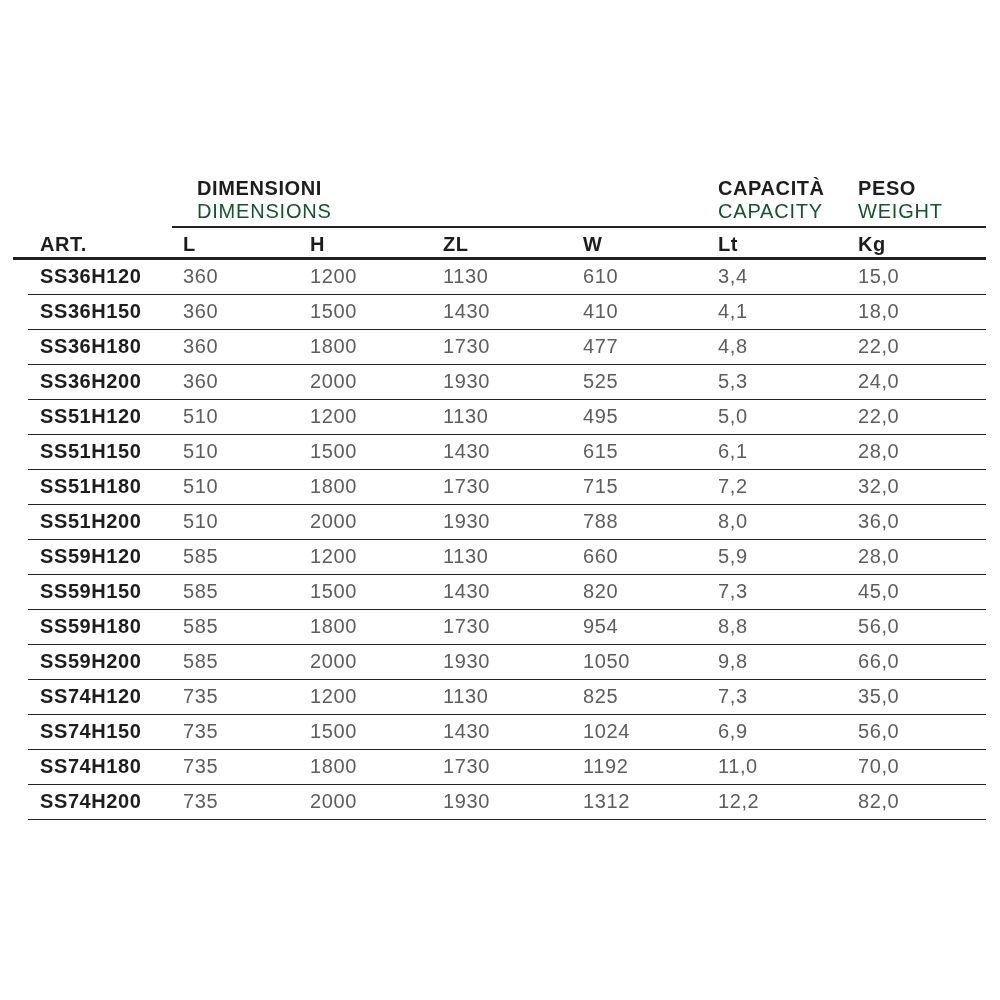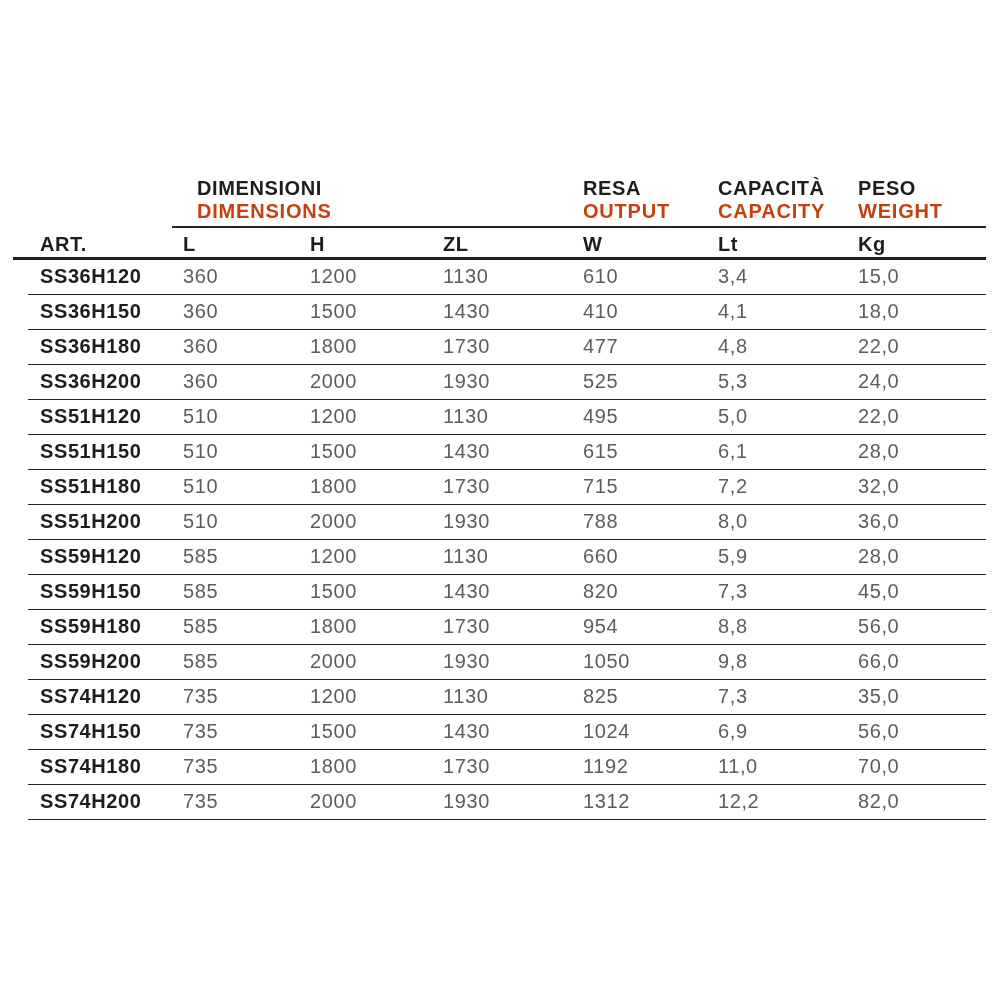--- a/index.html
+++ b/index.html
@@ -17,21 +17,21 @@
   .group { position: absolute; top: 177px; }
   .g-dimensions { left: 197px; }
   .g-output     { left: 583px; }
   .g-capacity   { left: 718px; }
   .g-weight     { left: 858px; }
   .g-primary {
     font-size: 20px; font-weight: 700; color: #1d1d1d;
     letter-spacing: 0.6px; line-height: 23px; white-space: nowrap;
   }
   .g-secondary {
-    font-size: 20px; font-weight: 700; color: #c2410c;
+    font-size: 20px; font-weight: 400; color: #14532d;
     letter-spacing: 0.8px; line-height: 23px; white-space: nowrap;
   }
 
   
   .group-underline {
     position: absolute; left: 172px; top: 226px;
     width: 814px; height: 2px; background: #242424;
   }
   .header-rule {
     position: absolute; left: 13px; top: 257px;
@@ -74,24 +74,20 @@
 </style>
 </head>
 <body>
 
 <div class="canvas">
 
   <div class="group g-dimensions">
     <div class="g-primary">DIMENSIONI</div>
     <div class="g-secondary">DIMENSIONS</div>
   </div>
-  <div class="group g-output">
-    <div class="g-primary">RESA</div>
-    <div class="g-secondary">OUTPUT</div>
-  </div>
   <div class="group g-capacity">
     <div class="g-primary">CAPACITÀ</div>
     <div class="g-secondary">CAPACITY</div>
   </div>
   <div class="group g-weight">
     <div class="g-primary">PESO</div>
     <div class="g-secondary">WEIGHT</div>
   </div>
 
   <div class="group-underline"></div>

